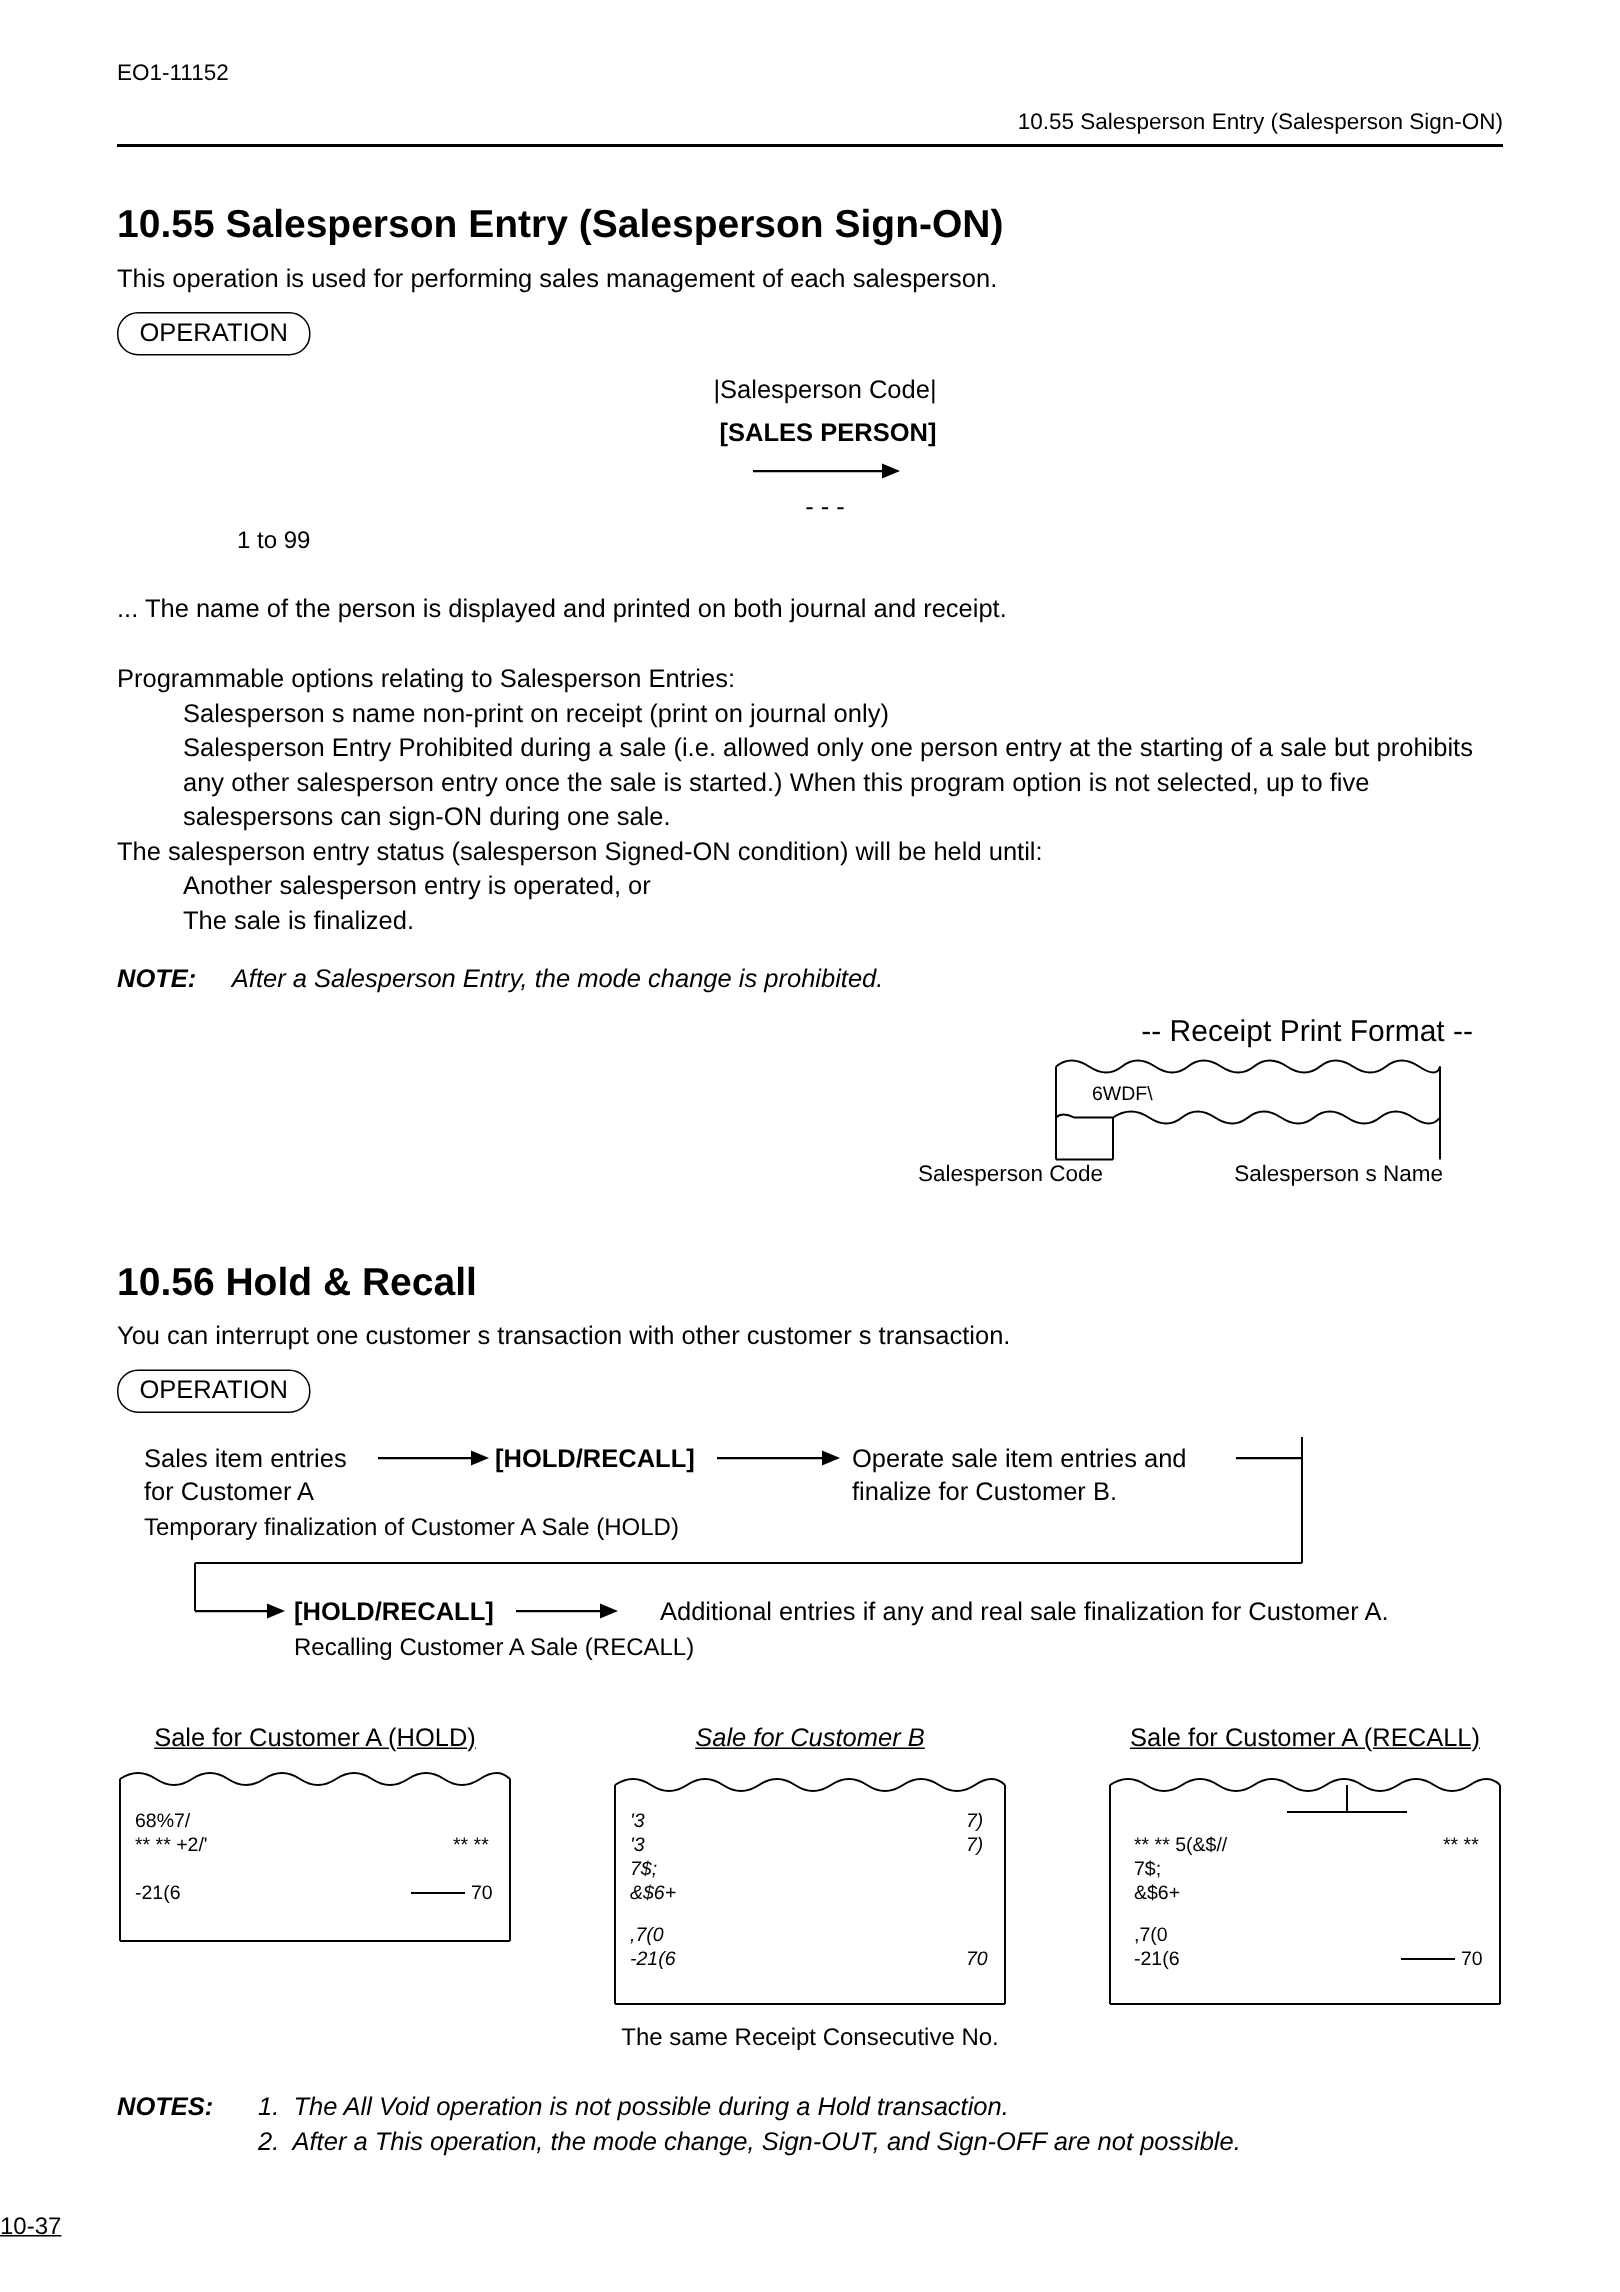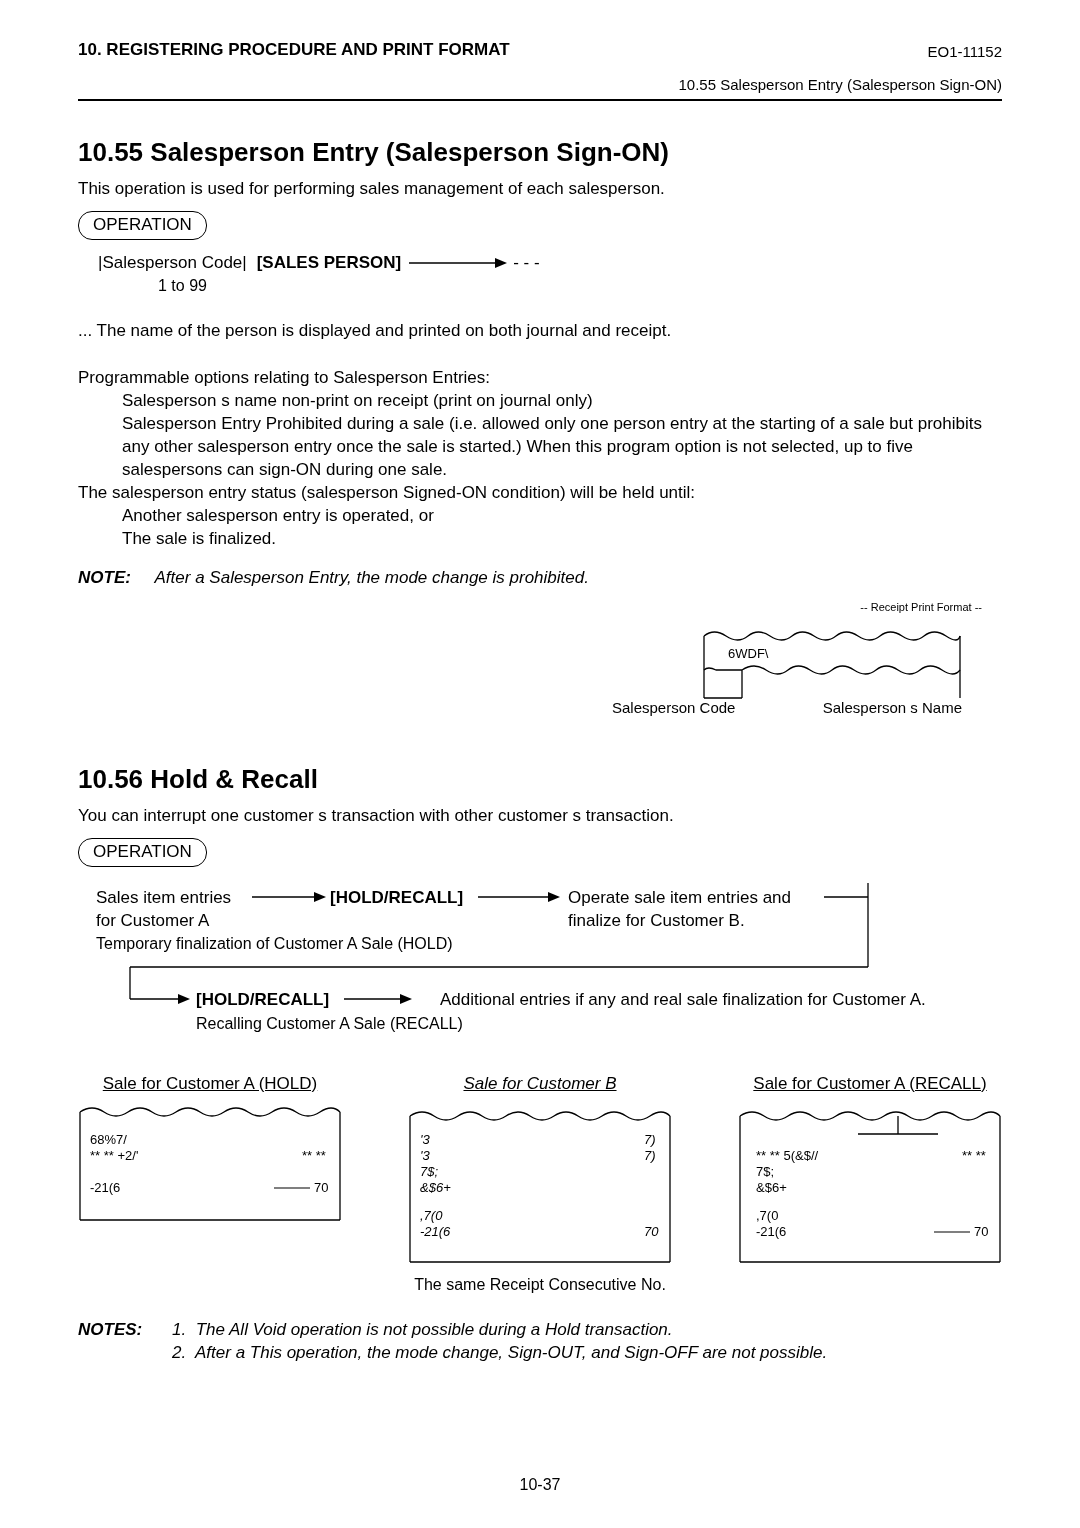--- a/index.html
+++ b/index.html
@@ -60,40 +60,40 @@
   }
   .indent1 { margin-left: 20px; }
   .indent2 { margin-left: 44px; }
   .underline { text-decoration: underline; }
   .note-label { font-weight: bold; font-style: italic; }
   .note-body  { font-style: italic; }
   .footer-pn {
     position: absolute;
     bottom: 34px;
     left: 0; right: 0;
-    text-align: center;
+    text-align: left;
     font-size: 16px;
+    text-decoration: underline;
   }
   svg { display: block; }
-  .row { display: flex; align-items: center; }
+  .row { display: flex; align-items: center; flex-direction: column; }
   .gap6 { gap: 6px; }
   .mt6 { margin-top:6px;}
   .mt10 { margin-top:10px;}
   .mt16 { margin-top:16px;}
   .mt24 { margin-top:24px;}
   .nowrap { white-space: nowrap; }
   .b { font-weight: bold; }
 </style>
 </head>
 <body>
 
 <div class="page">
 
   <div class="header-row">
-    <div class="header-left">10. REGISTERING PROCEDURE AND PRINT FORMAT</div>
     <div class="header-right">EO1-11152</div>
   </div>
   <div class="subheader">10.55 Salesperson Entry (Salesperson Sign-ON)</div>
   <hr class="thick">
 
   <h1 class="section">10.55  Salesperson Entry (Salesperson Sign-ON)</h1>
   <div class="body">
     <div>This operation is used for performing sales management of each salesperson.</div>
 
     <div class="operation-pill mt10">OPERATION</div>
@@ -119,21 +119,21 @@
     <div class="indent2">The sale is finalized.</div>
 
     <div class="mt16">
       <span class="note-label">NOTE:</span>
       <span>&nbsp;&nbsp;&nbsp;</span>
       <span class="note-body">After a Salesperson Entry, the mode change is prohibited.</span>
     </div>
 
     
     <div style="position:relative; height:140px; margin-top:10px;">
-      <div style="position:absolute; right:20px; top:0; font-size:11px;">-- Receipt Print Format --</div>
+      <div style="position:absolute; right:20px; top:0; font-size:20px;">-- Receipt Print Format --</div>
       <svg width="260" height="76" style="position:absolute; right:40px; top:26px;">
         <path d="M2 10 Q 12 2, 24 10 T 46 10 T 68 10 T 90 10 T 112 10 T 134 10 T 156 10 T 178 10 T 200 10 T 222 10 T 244 10 T 258 10" fill="none" stroke="#000" stroke-width="1.3"></path>
         <line x1="2" y1="10" x2="2" y2="72" stroke="#000" stroke-width="1.3"></line>
         <line x1="258" y1="10" x2="258" y2="72" stroke="#000" stroke-width="1.3"></line>
         <path d="M2 44 Q 6 40, 14 44 L 40 44 L 40 72 M 40 44 Q 52 36, 64 44 T 86 44 T 108 44 T 130 44 T 152 44 T 174 44 T 196 44 T 218 44 T 240 44 T 258 44" fill="none" stroke="#000" stroke-width="1.3"></path>
         <line x1="2" y1="72" x2="40" y2="72" stroke="#000" stroke-width="1.3"></line>
         <text x="26" y="32" font-size="13" font-family="Arial">6WDF\</text>
       </svg>
       <div style="position:absolute; right:40px; top:98px; font-size:15px; width:350px; display:flex; justify-content:space-between;">
         <span>Salesperson Code</span>

